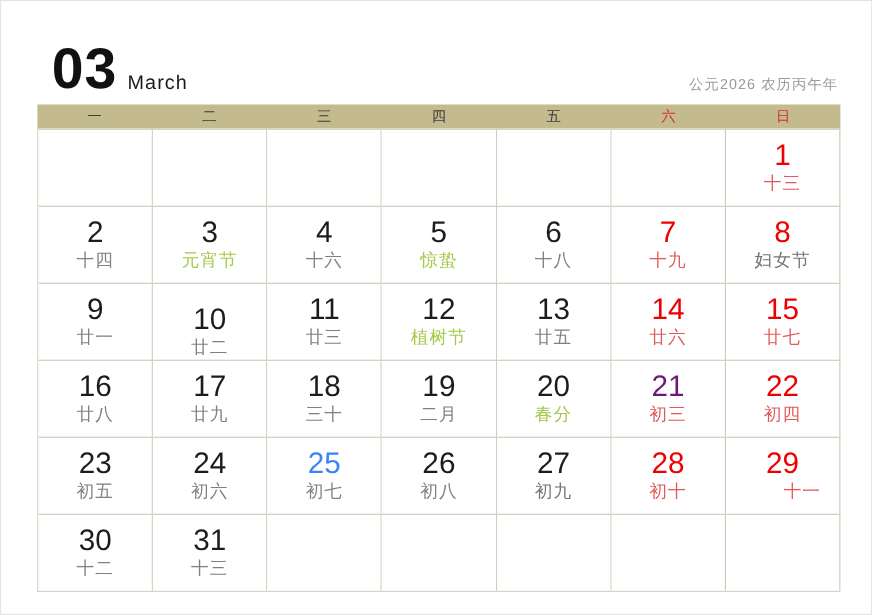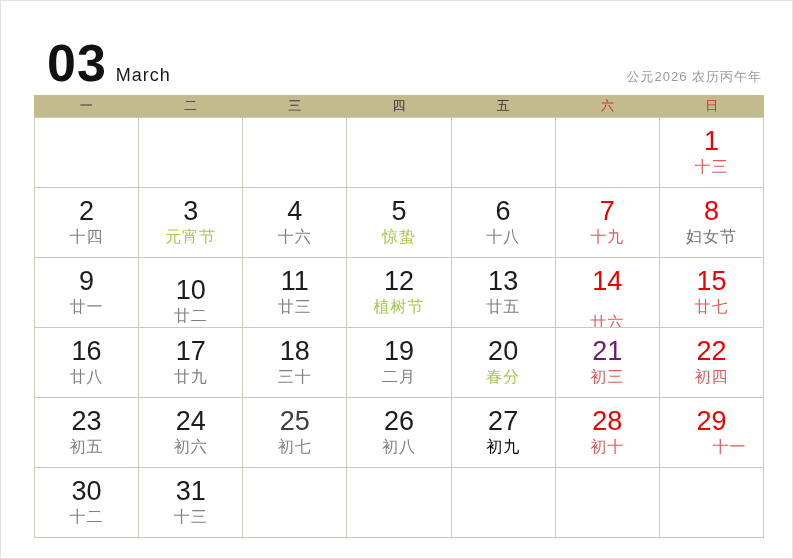--- a/index.html
+++ b/index.html
@@ -95,21 +95,21 @@
           <div class="day-sub" style="color: rgb(128, 128, 128);">廿三</div>
         </div>
         <div class="cell" style="border-right-color: rgb(204, 201, 184); border-top-color: rgb(204, 201, 184);">
           <div class="day-num" style="color: rgb(28, 28, 28);">12</div>
           <div class="day-sub" style="color: rgb(165, 201, 74);">植树节</div>
         </div>
         <div class="cell" style="border-right-color: rgb(204, 201, 184); border-top-color: rgb(204, 201, 184);">
           <div class="day-num" style="color: rgb(28, 28, 28);">13</div>
           <div class="day-sub" style="color: rgb(128, 128, 128);">廿五</div>
         </div>
-        <div class="cell" style="border-right-color: rgb(204, 201, 184); border-top-color: rgb(204, 201, 184); gap: 16px;">
+        <div class="cell" style="border-right-color: rgb(204, 201, 184); border-top-color: rgb(204, 201, 184);">
           <div class="day-num" style="color: rgb(238, 0, 0);">14</div>
           <div class="day-sub" style="color: rgb(224, 90, 90);">廿六</div>
         </div>
         <div class="cell" style="border-right-color: rgb(204, 201, 184); border-top-color: rgb(204, 201, 184);">
           <div class="day-num" style="color: rgb(238, 0, 0);">15</div>
           <div class="day-sub" style="color: rgb(224, 90, 90);">廿七</div>
         </div>
         <div class="cell" style="border-right-color: rgb(204, 201, 184); border-top-color: rgb(204, 201, 184);">
           <div class="day-num" style="color: rgb(28, 28, 28);">16</div>
           <div class="day-sub" style="color: rgb(128, 128, 128);">廿八</div>
@@ -140,30 +140,30 @@
         </div>
         <div class="cell" style="border-right-color: rgb(204, 201, 184); border-top-color: rgb(204, 201, 184);">
           <div class="day-num" style="color: rgb(28, 28, 28);">23</div>
           <div class="day-sub" style="color: rgb(128, 128, 128);">初五</div>
         </div>
         <div class="cell" style="border-right-color: rgb(204, 201, 184); border-top-color: rgb(204, 201, 184);">
           <div class="day-num" style="color: rgb(28, 28, 28);">24</div>
           <div class="day-sub" style="color: rgb(128, 128, 128);">初六</div>
         </div>
         <div class="cell" style="border-right-color: rgb(204, 201, 184); border-top-color: rgb(204, 201, 184);">
-          <div class="day-num" style="color: #404040;">25</div>
+          <div class="day-num" style="color: #3b82f6;">25</div>
           <div class="day-sub" style="color: rgb(128, 128, 128);">初七</div>
         </div>
         <div class="cell" style="border-right-color: rgb(204, 201, 184); border-top-color: rgb(204, 201, 184);">
           <div class="day-num" style="color: rgb(28, 28, 28);">26</div>
           <div class="day-sub" style="color: rgb(128, 128, 128);">初八</div>
         </div>
         <div class="cell" style="border-right-color: rgb(204, 201, 184); border-top-color: rgb(204, 201, 184);">
           <div class="day-num" style="color: rgb(28, 28, 28);">27</div>
-          <div class="day-sub" style="color: #000000;">初九</div>
+          <div class="day-sub" style="color: #737373;">初九</div>
         </div>
         <div class="cell" style="border-right-color: rgb(204, 201, 184); border-top-color: rgb(204, 201, 184);">
           <div class="day-num" style="color: rgb(238, 0, 0);">28</div>
           <div class="day-sub" style="color: rgb(224, 90, 90);">初十</div>
         </div>
         <div class="cell" style="border-right-color: rgb(204, 201, 184); border-top-color: rgb(204, 201, 184);">
           <div class="day-num" style="color: rgb(238, 0, 0);">29</div>
           <div class="day-sub" style="color: rgb(224, 90, 90); margin-left: 36px;">十一</div>
         </div>
         <div class="cell" style="border-right-color: rgb(204, 201, 184); border-top-color: rgb(204, 201, 184); text-align: right;">

